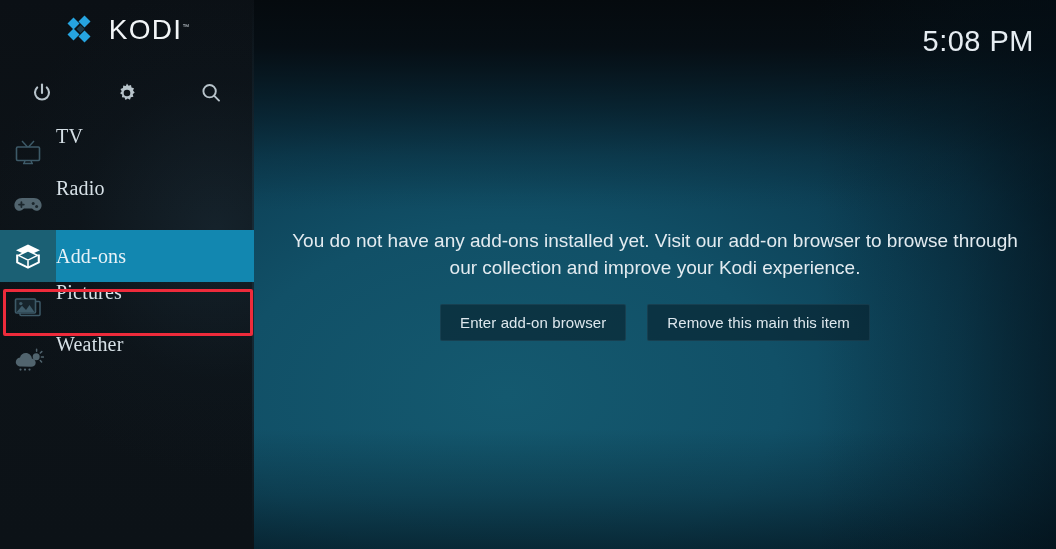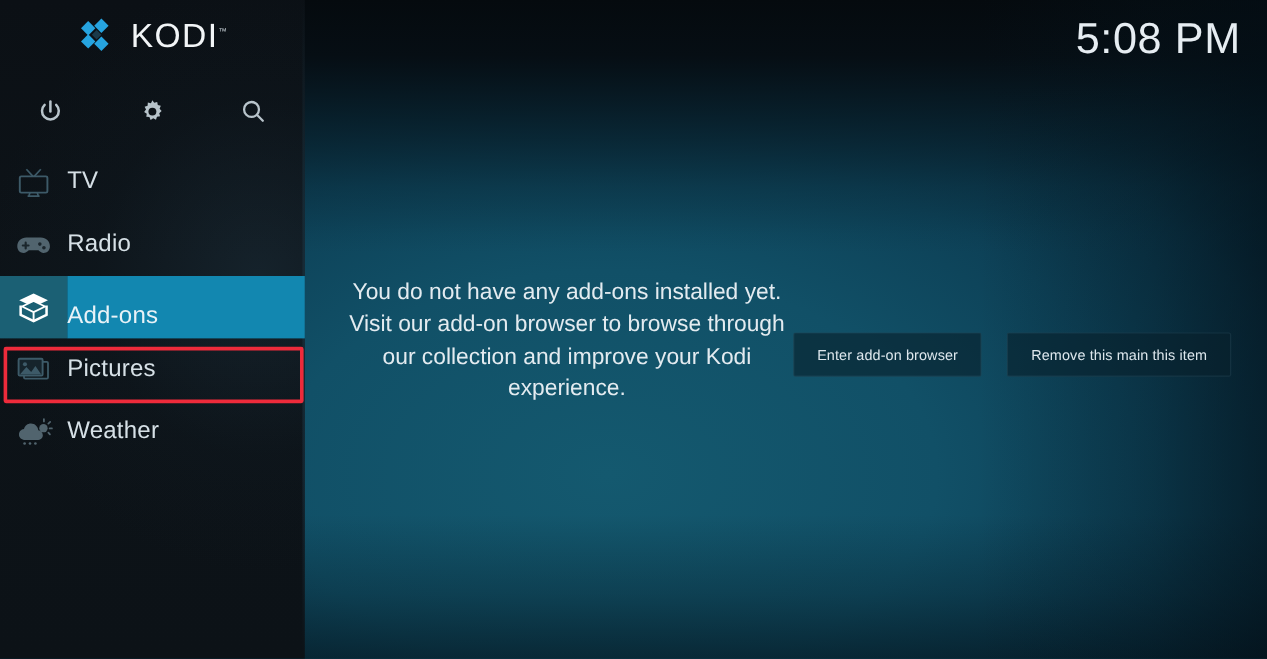--- a/index.html
+++ b/index.html
@@ -145,22 +145,23 @@
   
   .menu {
     position: absolute;
     left: 0; top: 126px;
     width: 254px;
   }
   .menu-item {
     position: relative;
     height: 52px;
     display: flex;
-    align-items: center;
+    align-items: flex-start;
     cursor: pointer;
+    font-family: Liberation Serif, serif;
   }
   .menu-icon {
     width: 56px;
     min-width: 56px;
     height: 52px;
     display: flex;
     align-items: center;
     justify-content: center;
   }
   .menu-icon svg { display: block; }
@@ -200,43 +201,43 @@
     border: 3px solid #ee2b3b;
     border-radius: 2px;
     pointer-events: none;
     z-index: 5;
   }
 
   
   .clock {
     position: absolute;
     right: 22px;
-    top: 10px;
+    top: 24px;
     color: #e6edf2;
-    font-size: 36px;
+    font-size: 29px;
     font-weight: 300;
     letter-spacing: 0.5px;
     line-height: 1.2;
   }
 
   
   .content {
     position: absolute;
     left: 254px; top: 0;
     width: 802px;
     height: 549px;
     display: flex;
     flex-direction: column;
     align-items: center;
     justify-content: center;
   }
   .empty-wrap {
     width: 742px;
     display: flex;
-    flex-direction: row;
+    flex-direction: column;
     align-items: center;
     margin-top: 20px;
   }
   .empty-msg {
     color: #e3ebf0;
     font-size: 19px;
     line-height: 1.42;
     text-align: center;
     max-width: 740px;
     font-weight: 400;
@@ -249,21 +250,21 @@
   .action-btn {
     height: 37px;
     padding: 0 19px;
     display: flex;
     align-items: center;
     justify-content: center;
     background: rgba(8,32,44,0.62);
     border: 1px solid rgba(70,110,128,0.22);
     border-radius: 2px;
     color: #dde7ed;
-    font-size: 12px;
+    font-size: 15px;
     letter-spacing: 0.1px;
     cursor: pointer;
     white-space: nowrap;
   }
 </style>
 </head>
 <body>
 
 <div id="app">
 

